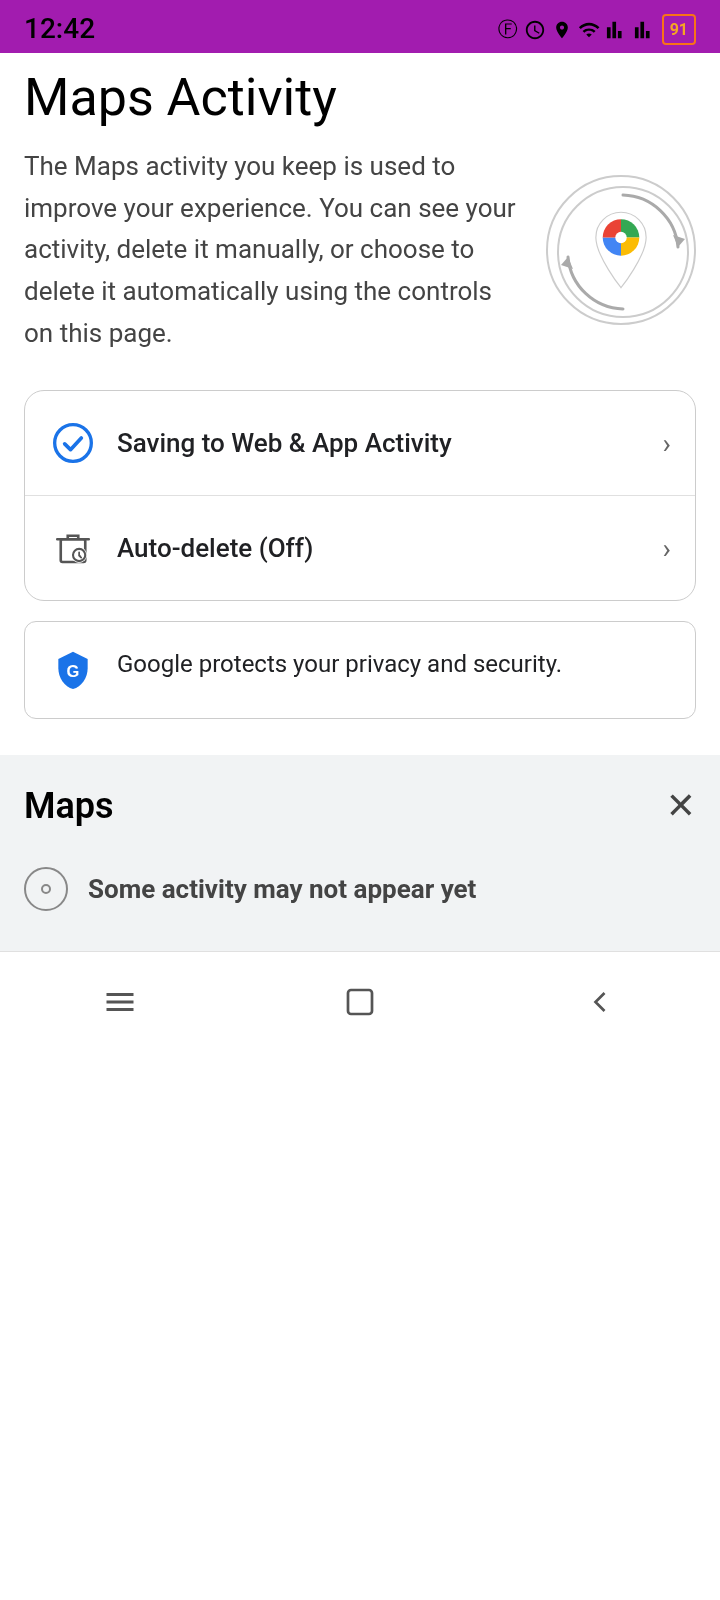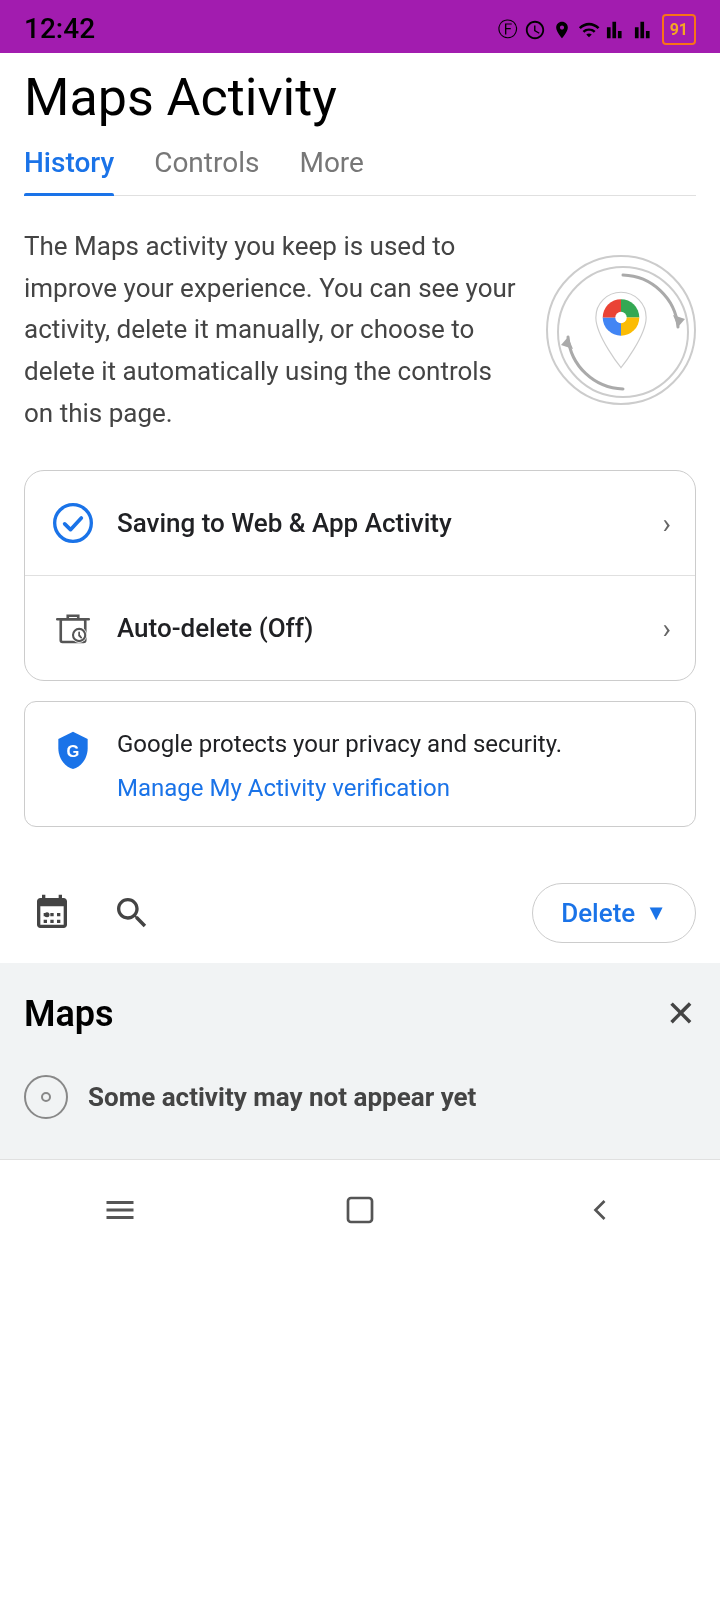--- a/index.html
+++ b/index.html
@@ -325,25 +325,20 @@
       </svg>
 
     <span class="battery-icon">91</span>
   </div>
 </div>
 
 <div class="main-content">
 
   <h1 class="page-title">Maps Activity</h1>
 
-  <div class="tabs">
-    <div class="tab active">History</div>
-    <div class="tab">Controls</div>
-    <div class="tab">More</div>
-  </div>
 
   <div class="description-section">
     <p class="description-text">The Maps activity you keep is used to improve your experience. You can see your activity, delete it manually, or choose to delete it automatically using the controls on this page.</p>
 
     <div class="maps-logo-container">
       <div class="maps-logo-circle">
 
         <svg class="arrows" viewBox="0 0 150 150" xmlns="http://www.w3.org/2000/svg">
           <circle cx="75" cy="75" r="65" fill="none" stroke="#ccc" stroke-width="2"></circle>
 
@@ -400,43 +395,23 @@
 
   <div class="privacy-card">
     <div class="privacy-icon">
       <svg width="44" height="44" viewBox="0 0 24 24" xmlns="http://www.w3.org/2000/svg">
         <path d="M12 2L4 6v5c0 5.25 3.4 10.17 8 11.38C16.6 21.17 20 16.25 20 11V6L12 2z" fill="#1a73e8"></path>
         <text x="12" y="16" text-anchor="middle" fill="white" font-size="9" font-weight="bold" font-family="Arial">G</text>
       </svg>
     </div>
     <div class="privacy-text">
       <p class="privacy-description">Google protects your privacy and security.</p>
-      <span class="privacy-link">Manage My Activity verification</span>
-    </div>
-  </div>
-
-  <div class="action-bar">
-    <div class="action-icon-btn">
-      <svg width="40" height="40" viewBox="0 0 24 24" fill="#444" xmlns="http://www.w3.org/2000/svg">
-        <path d="M19 3h-1V1h-2v2H8V1H6v2H5C3.89 3 3 3.9 3 5v14c0 1.1.89 2 2 2h14c1.1 0 2-.9 2-2V5c0-1.1-.9-2-2-2zm0 16H5V8h14v11zM9 14H7v-2h2v2zm4 0h-2v-2h2v2zm4 0h-2v-2h2v2zm-8 4H7v-2h2v2zm4 0h-2v-2h2v2zm4 0h-2v-2h2v2z"></path>
-
-        <circle cx="9" cy="13" r="1.5" fill="#444"></circle>
-      </svg>
-    </div>
-    <div class="action-icon-btn">
-      <svg width="40" height="40" viewBox="0 0 24 24" fill="#444" xmlns="http://www.w3.org/2000/svg">
-        <path d="M15.5 14h-.79l-.28-.27C15.41 12.59 16 11.11 16 9.5 16 5.91 13.09 3 9.5 3S3 5.91 3 9.5 5.91 16 9.5 16c1.61 0 3.09-.59 4.23-1.57l.27.28v.79l5 4.99L20.49 19l-4.99-5zm-6 0C7.01 14 5 11.99 5 9.5S7.01 5 9.5 5 14 7.01 14 9.5 11.99 14 9.5 14z"></path>
-      </svg>
-    </div>
-    <div class="spacer"></div>
-    <div class="delete-btn">
-      <span class="delete-btn-label">Delete</span>
-      <span class="delete-dropdown-arrow">▼</span>
-    </div>
-  </div>
+    </div>
+  </div>
+
 
 </div>
 
 <div class="today-section">
   <div class="today-header">
     <span class="today-title">Maps</span>
     <span class="close-btn">✕</span>
   </div>
   <div class="activity-notice">
     <div class="notice-icon">

